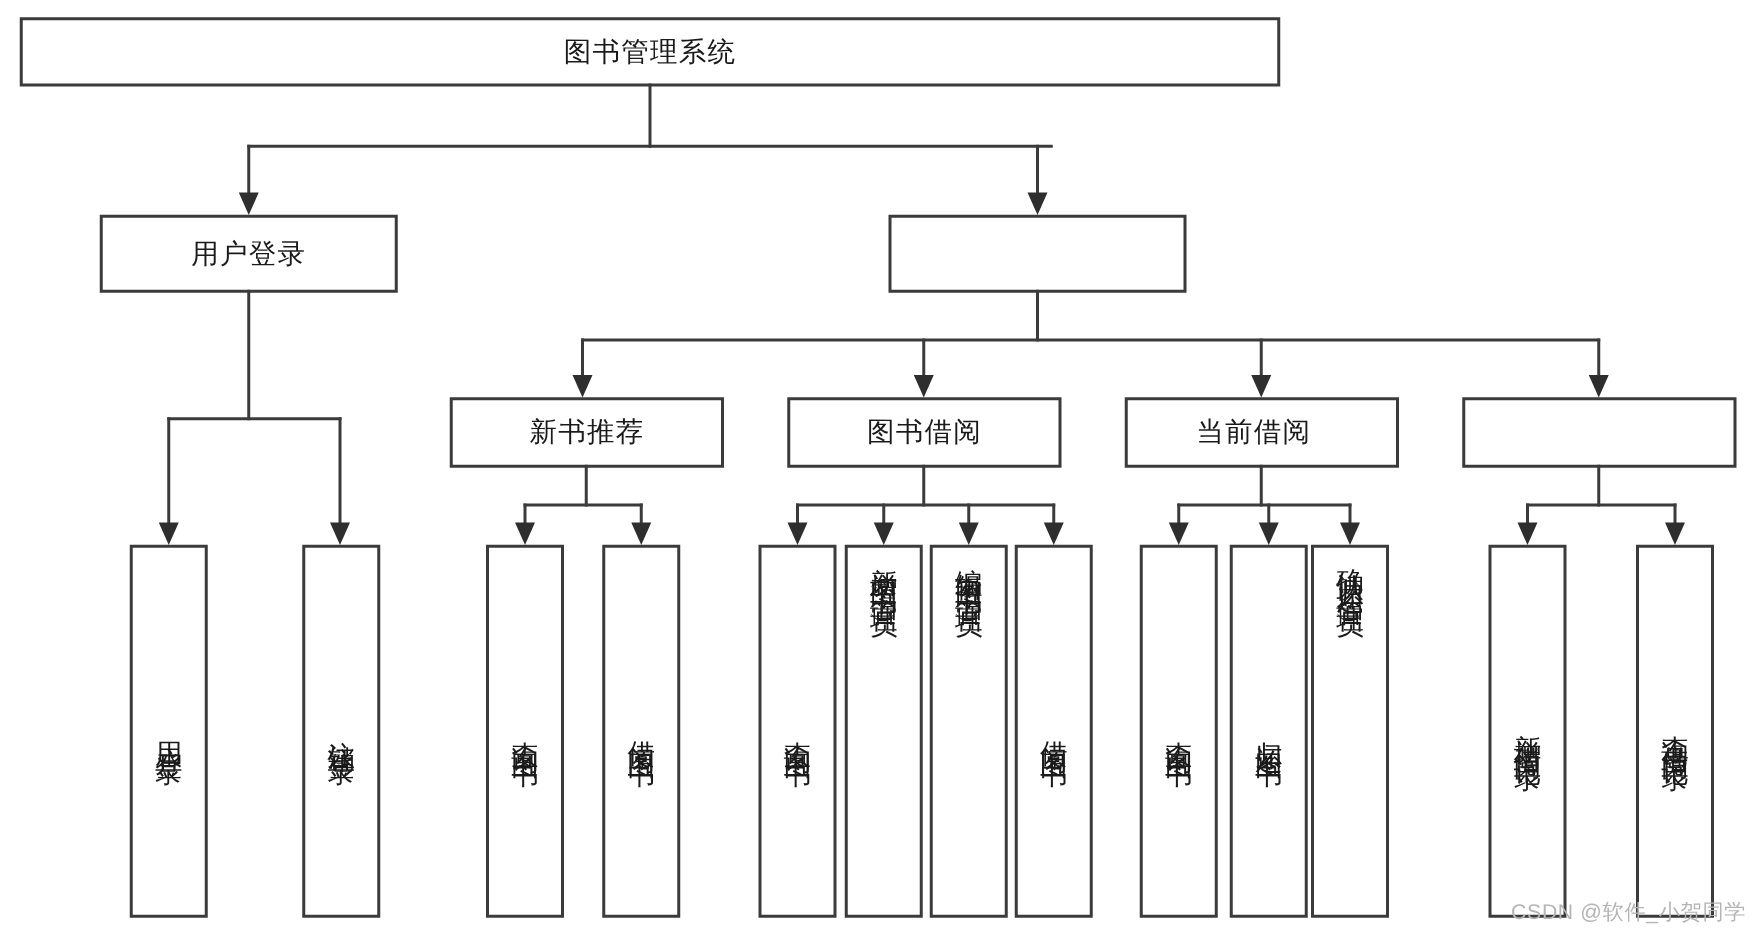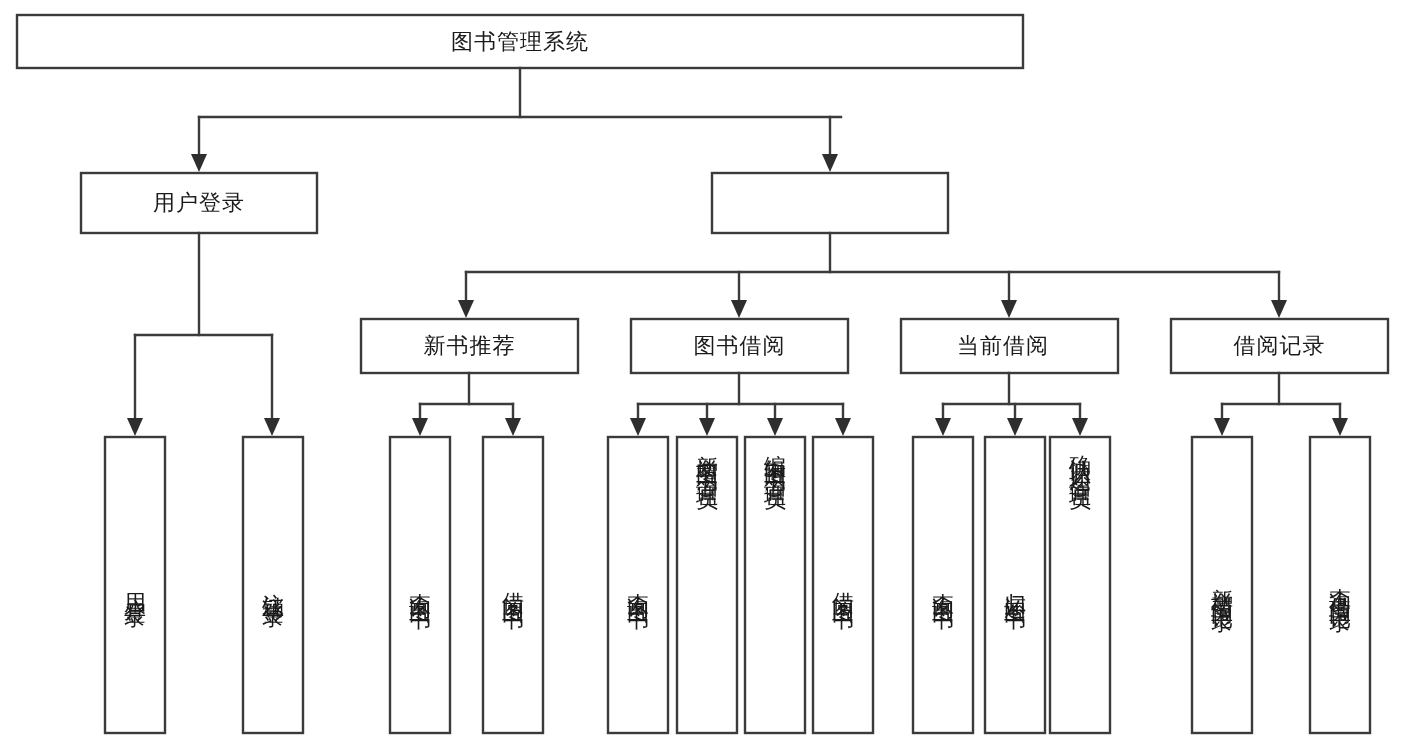--- a/index.html
+++ b/index.html
@@ -199,23 +199,20 @@
 
   <div class="node-label-h" style="left:361px; top:319px; width:217px; height:54px;">
     <span>新书推荐</span>
   </div>
   <div class="node-label-h" style="left:631px; top:319px; width:217px; height:54px;">
     <span>图书借阅</span>
   </div>
   <div class="node-label-h" style="left:901px; top:319px; width:204px; height:54px;">
     <span>当前借阅</span>
   </div>
-  <div class="node-label-h" style="left:1171px; top:319px; width:217px; height:54px;">
-    <span>借阅记录</span>
-  </div>
 
   <div class="node-label-v" style="left:105px; top:437px; width:60px; height:296px;">
     <span class="vtext">用户登录</span>
   </div>
   <div class="node-label-v" style="left:243px; top:437px; width:60px; height:296px;">
     <span class="vtext">注销登录</span>
   </div>
 
   <div class="node-label-v" style="left:390px; top:437px; width:60px; height:296px;">
     <span class="vtext">查询图书</span>
@@ -247,14 +244,15 @@
     <span class="vtext">确认归还（管理员）</span>
   </div>
 
   <div class="node-label-v" style="left:1192px; top:437px; width:60px; height:296px;">
     <span class="vtext">新增借阅记录</span>
   </div>
   <div class="node-label-v" style="left:1310px; top:437px; width:60px; height:296px;">
     <span class="vtext">查询借阅记录</span>
   </div>
 
+  <div class="watermark">CSDN @软件_小贺同学</div>
 
 </div>
 
 </body></html>

